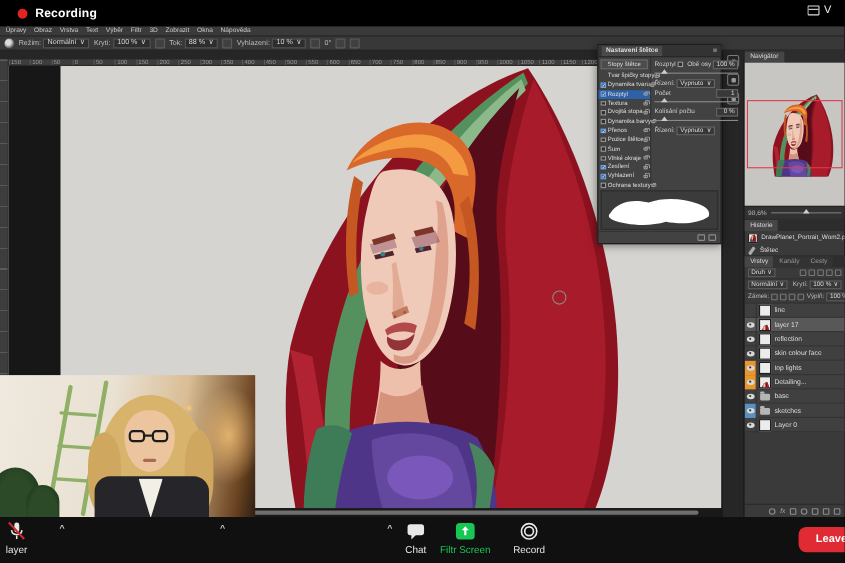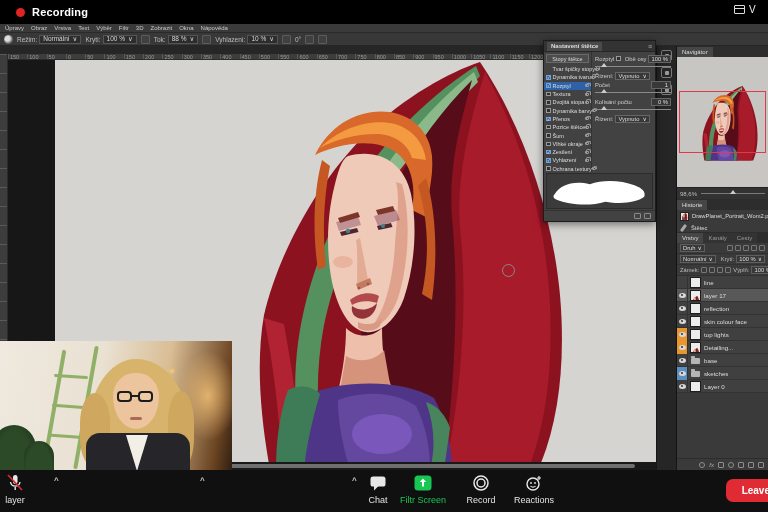--- a/index.html
+++ b/index.html
@@ -620,26 +620,16 @@
       </svg>
       <span class="lbl">Filtr Screen</span>
     </div>
     <div class="zbtn" style="left:458px;width:46px">
       <svg viewBox="0 0 20 20">
         <circle cx="10" cy="10" r="7" stroke="#e8e8e8" stroke-width="1.5" fill="none"></circle>
         <circle cx="10" cy="10" r="4" stroke="#e8e8e8" stroke-width="1.5" fill="none"></circle>
       </svg>
       <span class="lbl">Record</span>
     </div>
-    <div class="zbtn" style="left:506px;width:56px">
-      <svg viewBox="0 0 20 20">
-        <circle cx="9" cy="11" r="6" stroke="#e8e8e8" stroke-width="1.4" fill="none"></circle>
-        <circle cx="7" cy="10" r="0.9" fill="#e8e8e8"></circle>
-        <circle cx="11" cy="10" r="0.9" fill="#e8e8e8"></circle>
-        <path d="M6.5,13 a3.2,3.2 0 0 0 5,0" stroke="#e8e8e8" stroke-width="1.2" fill="none"></path>
-        <path d="M15,3 L15,7 M13,5 L17,5" stroke="#e8e8e8" stroke-width="1.2"></path>
-      </svg>
-      <span class="lbl">Reactions</span>
-    </div>
     <button id="leavebtn">Leave</button>
   </div>
 
 </div>
 
 </body></html>

